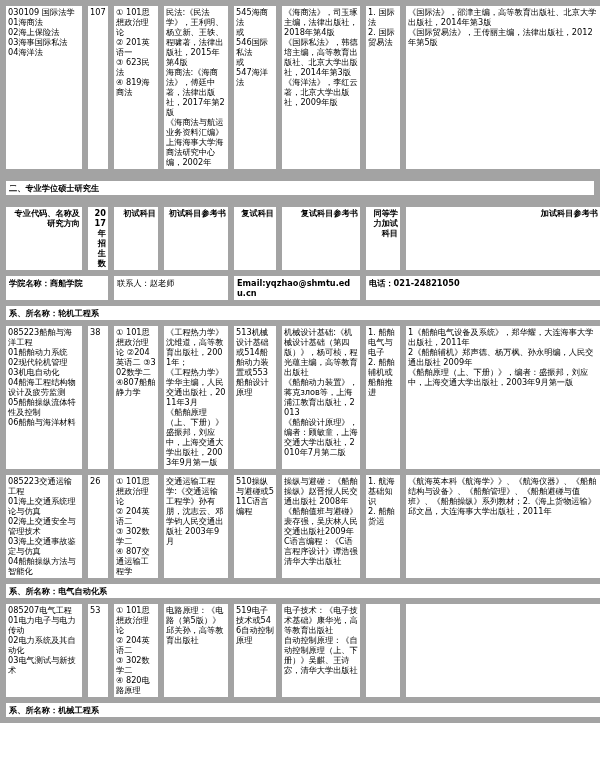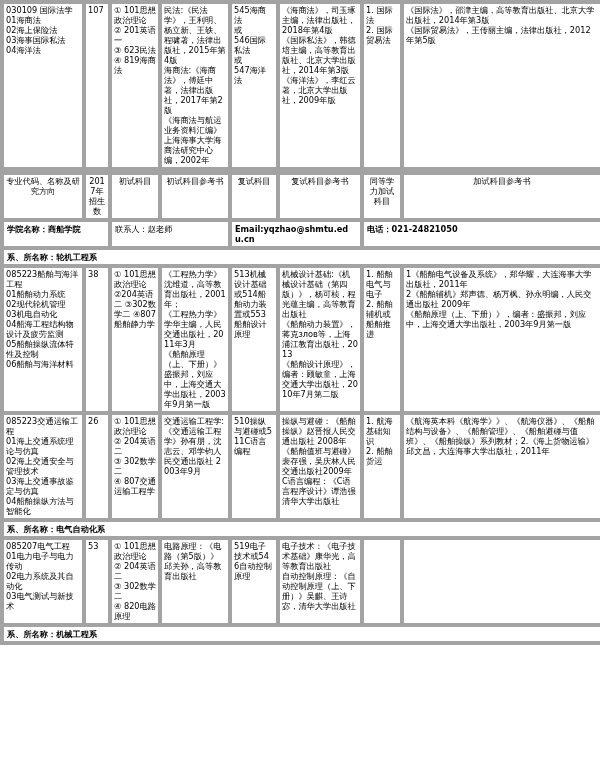--- a/index.html
+++ b/index.html
@@ -7,33 +7,33 @@
     width:600px;
     background:#ffffff;
     font-family:"DejaVu Sans","Liberation Sans",sans-serif;
     font-size:8.2px;
     color:#000;
     -webkit-font-smoothing:none;
   }
   .page{width:600px;position:relative;}
   table{border-collapse:collapse;width:600px;table-layout:fixed;}
   td,th{
-    border:4px solid #a3a3a3;
+    border:6px solid #a3a3a3;
     vertical-align:top;
     padding:1px 2px 2px 2px;
     font-size:8.2px;
     line-height:1.22;
     font-weight:normal;
     text-align:left;
     word-break:break-all;
     overflow-wrap:break-word;
   }
   .deptrow td{font-weight:bold;padding:2px 3px;}
   .contactrow td{padding:2px 3px;margin-left:42px;}
-  .head td{font-weight:normal;text-align:center;}
+  .head td{font-weight:bold;text-align:right;}
 </style>
 </head>
 <body>
 
 <div class="page">
 
   <table>
     <colgroup>
       <col style="width:82px">
       <col style="width:26px">
@@ -68,20 +68,27 @@
 《国际私法》，韩德培主编，高等教育出版社、北京大学出版社，2014年第3版
 《海洋法》，李红云著，北京大学出版社，2009年版</td>
       <td style="white-space:pre-line">1. 国际法
 2. 国际贸易法</td>
       <td style="white-space:pre-line">《国际法》，邵津主编，高等教育出版社、北京大学出版社，2014年第3版
 《国际贸易法》，王传丽主编，法律出版社，2012年第5版</td>
     </tr>
   </tbody>
     </table>
 
+  <table>
+    <tbody>
+        <tr>
+      <td style="font-weight:bold;padding:2px 3px;">二、专业学位硕士研究生</td>
+    </tr>
+  </tbody>
+    </table>
 
   <table>
     <colgroup>
       <col style="width:82px">
       <col style="width:26px">
       <col style="width:50px">
       <col style="width:70px">
       <col style="width:48px">
       <col style="width:84px">
       <col style="width:40px">

